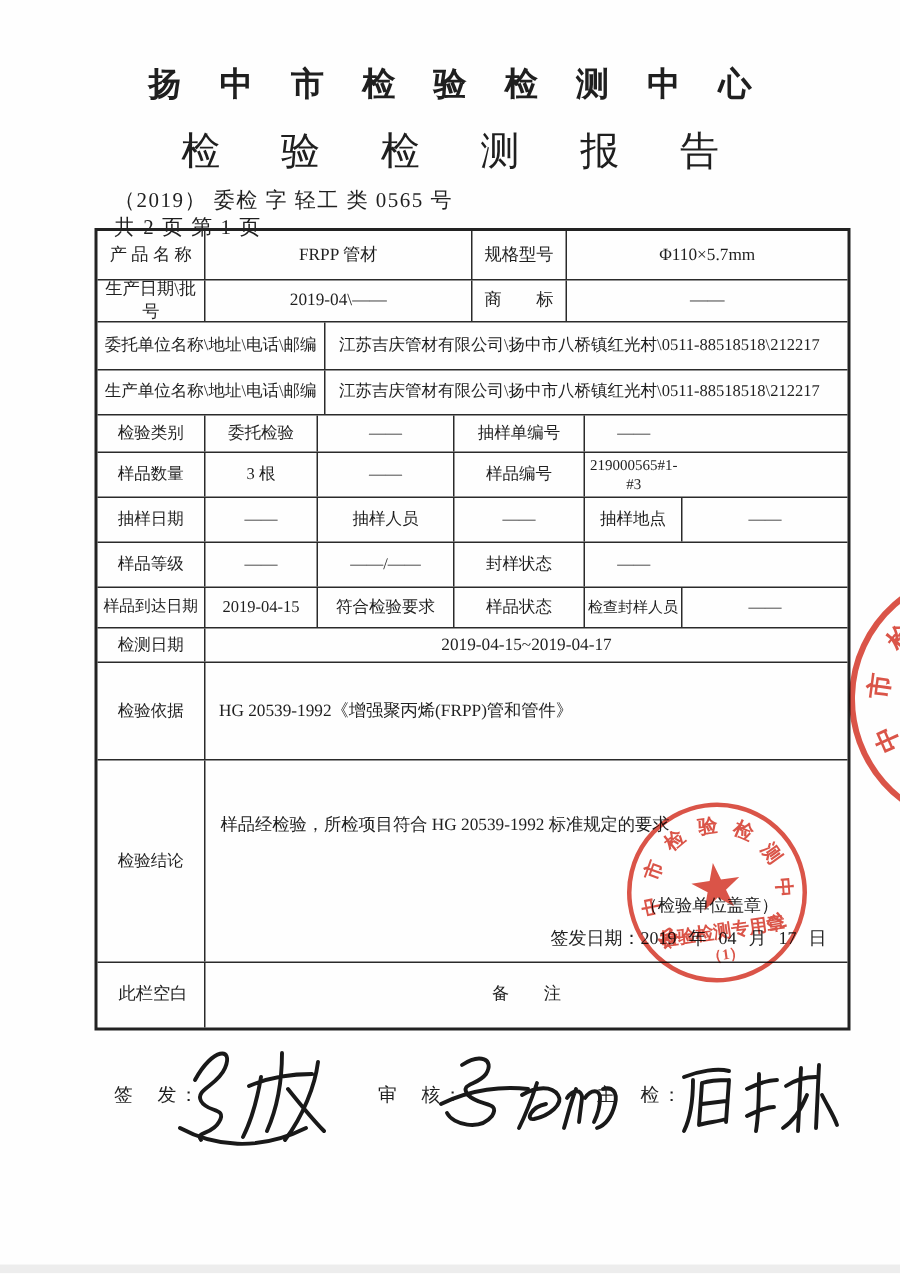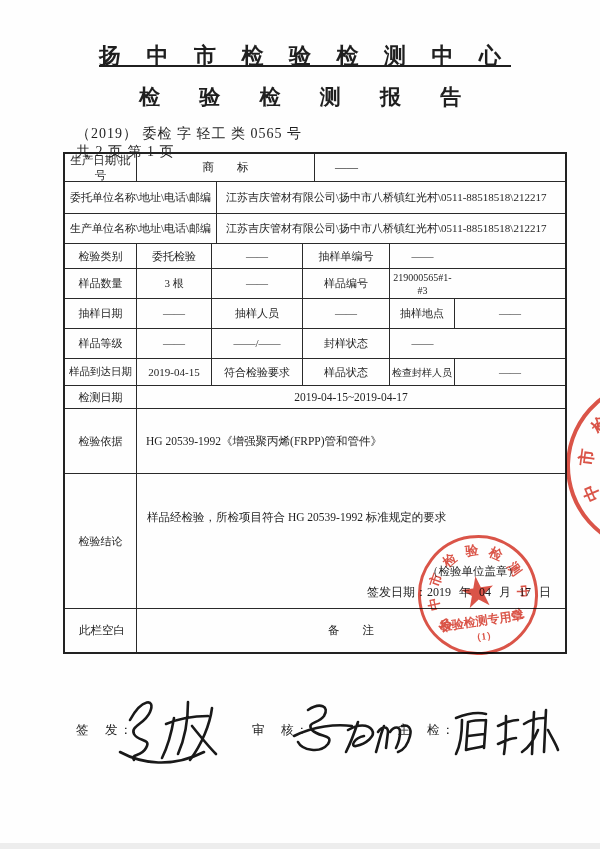--- a/index.html
+++ b/index.html
@@ -1,21 +1,21 @@
 <!DOCTYPE html>
 <html><head>
 <meta charset="utf-8">
 <style>
   html,body{margin:0;padding:0;background:#fff;}
   .page{position:relative;width:600px;height:849px;background:#fefefe;overflow:hidden;
         font-family:"Liberation Serif","DejaVu Serif",serif;color:#1f1f1f;}
   .org-name{position:absolute;top:41px;left:0;right:0;text-align:center;
-            font-size:22px;font-weight:bold;letter-spacing:10px;padding-left:10px;white-space:nowrap;text-decoration:underline;}
+            font-size:22px;font-weight:bold;letter-spacing:10px;padding-left:10px;white-space:nowrap;}
   .report-title{position:absolute;top:83px;left:0;right:0;text-align:center;
-            font-size:21px;font-weight:bold;letter-spacing:17px;padding-left:17px;white-space:nowrap;}
+            font-size:26px;font-weight:normal;letter-spacing:17px;padding-left:17px;white-space:nowrap;}
   .doc-row{position:absolute;top:125px;left:76px;right:55px;display:flex;
             justify-content:flex-start;font-size:14px;letter-spacing:1px;flex-direction:column;}
   
   .tbl{position:absolute;left:63px;top:152px;width:504px;border:2px solid #222;box-sizing:border-box;background:transparent;}
   .row{display:grid;box-sizing:border-box;border-bottom:1.4px solid #2a2a2a;}
   .row:last-child{border-bottom:none;}
   .cell{border-right:1.4px solid #2a2a2a;display:flex;align-items:center;justify-content:center;
         text-align:center;font-size:11.5px;box-sizing:border-box;padding:0 2px;line-height:1.3;overflow:hidden;}
   .cell:last-child{border-right:none;}
   .cell.lft{justify-content:flex-start;text-align:left;padding:0 9px;}
@@ -59,23 +59,30 @@
 
   <div class="org-name">扬 中 市 检 验 检 测 中 心</div>
   <div class="report-title">检 验 检 测 报 告</div>
   <div class="doc-row">
     <span>（2019） 委检 字 轻工 类 0565 号</span>
     <span>共 2 页 第 1 页</span>
   </div>
 
   <div class="tbl">
 
+    <div class="row cols-a" style="height:33px">
+      <div class="cell">产 品 名 称</div>
+      <div class="cell">FRPP 管材</div>
+      <div class="cell">规格型号</div>
+      <div class="cell">Φ110×5.7mm</div>
+    </div>
 
     <div class="row cols-a" style="height:28px">
       <div class="cell">生产日期\批号</div>
+      <div class="cell">2019-04\——</div>
       <div class="cell">商　　标</div>
       <div class="cell">——</div>
     </div>
 
     <div class="row cols-b" style="height:32px">
       <div class="cell small">委托单位名称\地址\电话\邮编</div>
       <div class="cell lft small">江苏吉庆管材有限公司\扬中市八桥镇红光村\0511-88518518\212217</div>
     </div>
 
     <div class="row cols-b" style="height:30px">

